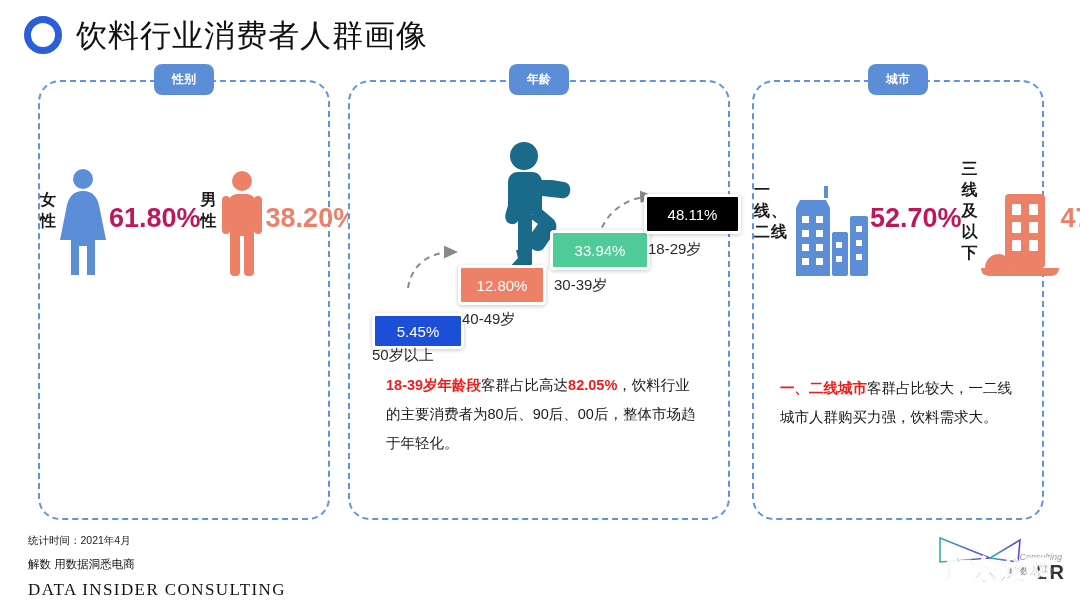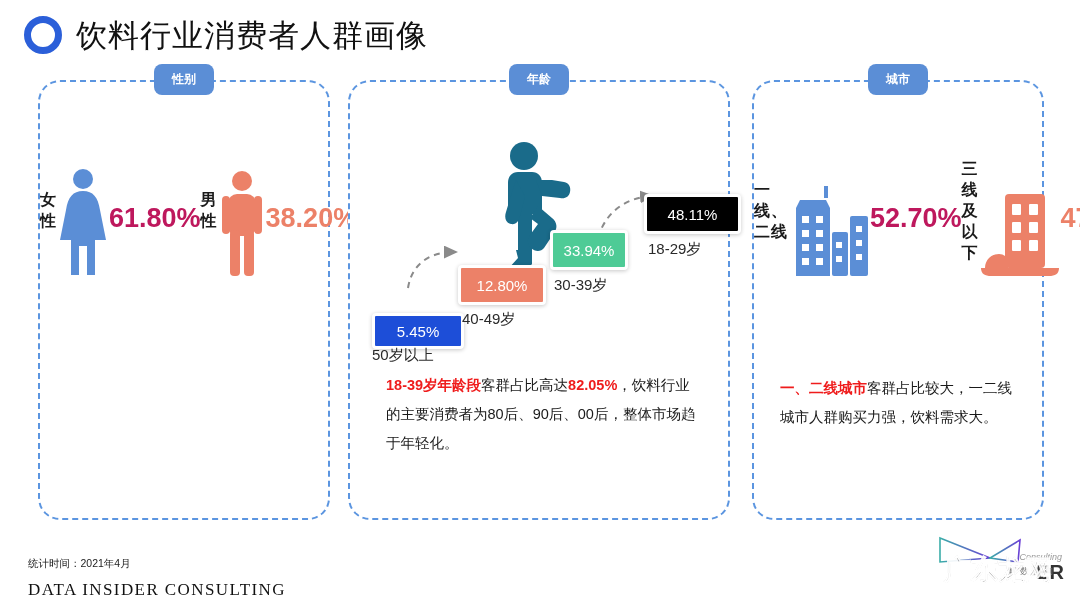--- a/index.html
+++ b/index.html
@@ -153,21 +153,21 @@
       <div class="stair-box" style="left:22px; top:175px; width:92px; height:36px; background:#1d4ed8;">
         <span>5.45%</span>
       </div>
       <div class="stair-cap" style="left:22px; top:208px;">50岁以上</div>
 
       <div class="stair-box" style="left:108px; top:127px; width:88px; height:40px; background:#ec8168;">
         <span>12.80%</span>
       </div>
       <div class="stair-cap" style="left:112px; top:172px;">40-49岁</div>
 
-      <div class="stair-box" style="left:200px; top:92px; width:78px; height:40px; background:#4ecb96;">
+      <div class="stair-box" style="left:200px; top:92px; width:100px; height:40px; background:#4ecb96;">
         <span>33.94%</span>
       </div>
       <div class="stair-cap" style="left:204px; top:138px;">30-39岁</div>
 
       <div class="stair-box" style="left:294px; top:56px; width:97px; height:40px; background:#000000;">
         <span>48.11%</span>
       </div>
       <div class="stair-cap" style="left:298px; top:102px;">18-29岁</div>
     </div>
 
@@ -228,20 +228,21 @@
       </div>
     </div>
 
     <div class="panel-note">
       <span class="em-red">一、二线城市</span><span>客群占比较大，一二线城市人群购买力强，饮料需求大。</span>
     </div>
   </div>
 
   <div class="footer">
     <div class="f-line1">统计时间：2021年4月</div>
+    <div class="f-line2">解数 用数据洞悉电商</div>
     <div class="f-line3">DATA INSIDER CONSULTING</div>
   </div>
 
   <div class="brand">
     <svg width="110" height="40" viewBox="0 0 110 40" style="position:absolute; left:6px; top:4px;">
       <defs>
         <linearGradient id="bg1" x1="0" y1="0" x2="1" y2="0">
           <stop offset="0%" stop-color="#3aada8"></stop>
             <stop offset="100%" stop-color="#6b3fd6"></stop>
         </linearGradient>

